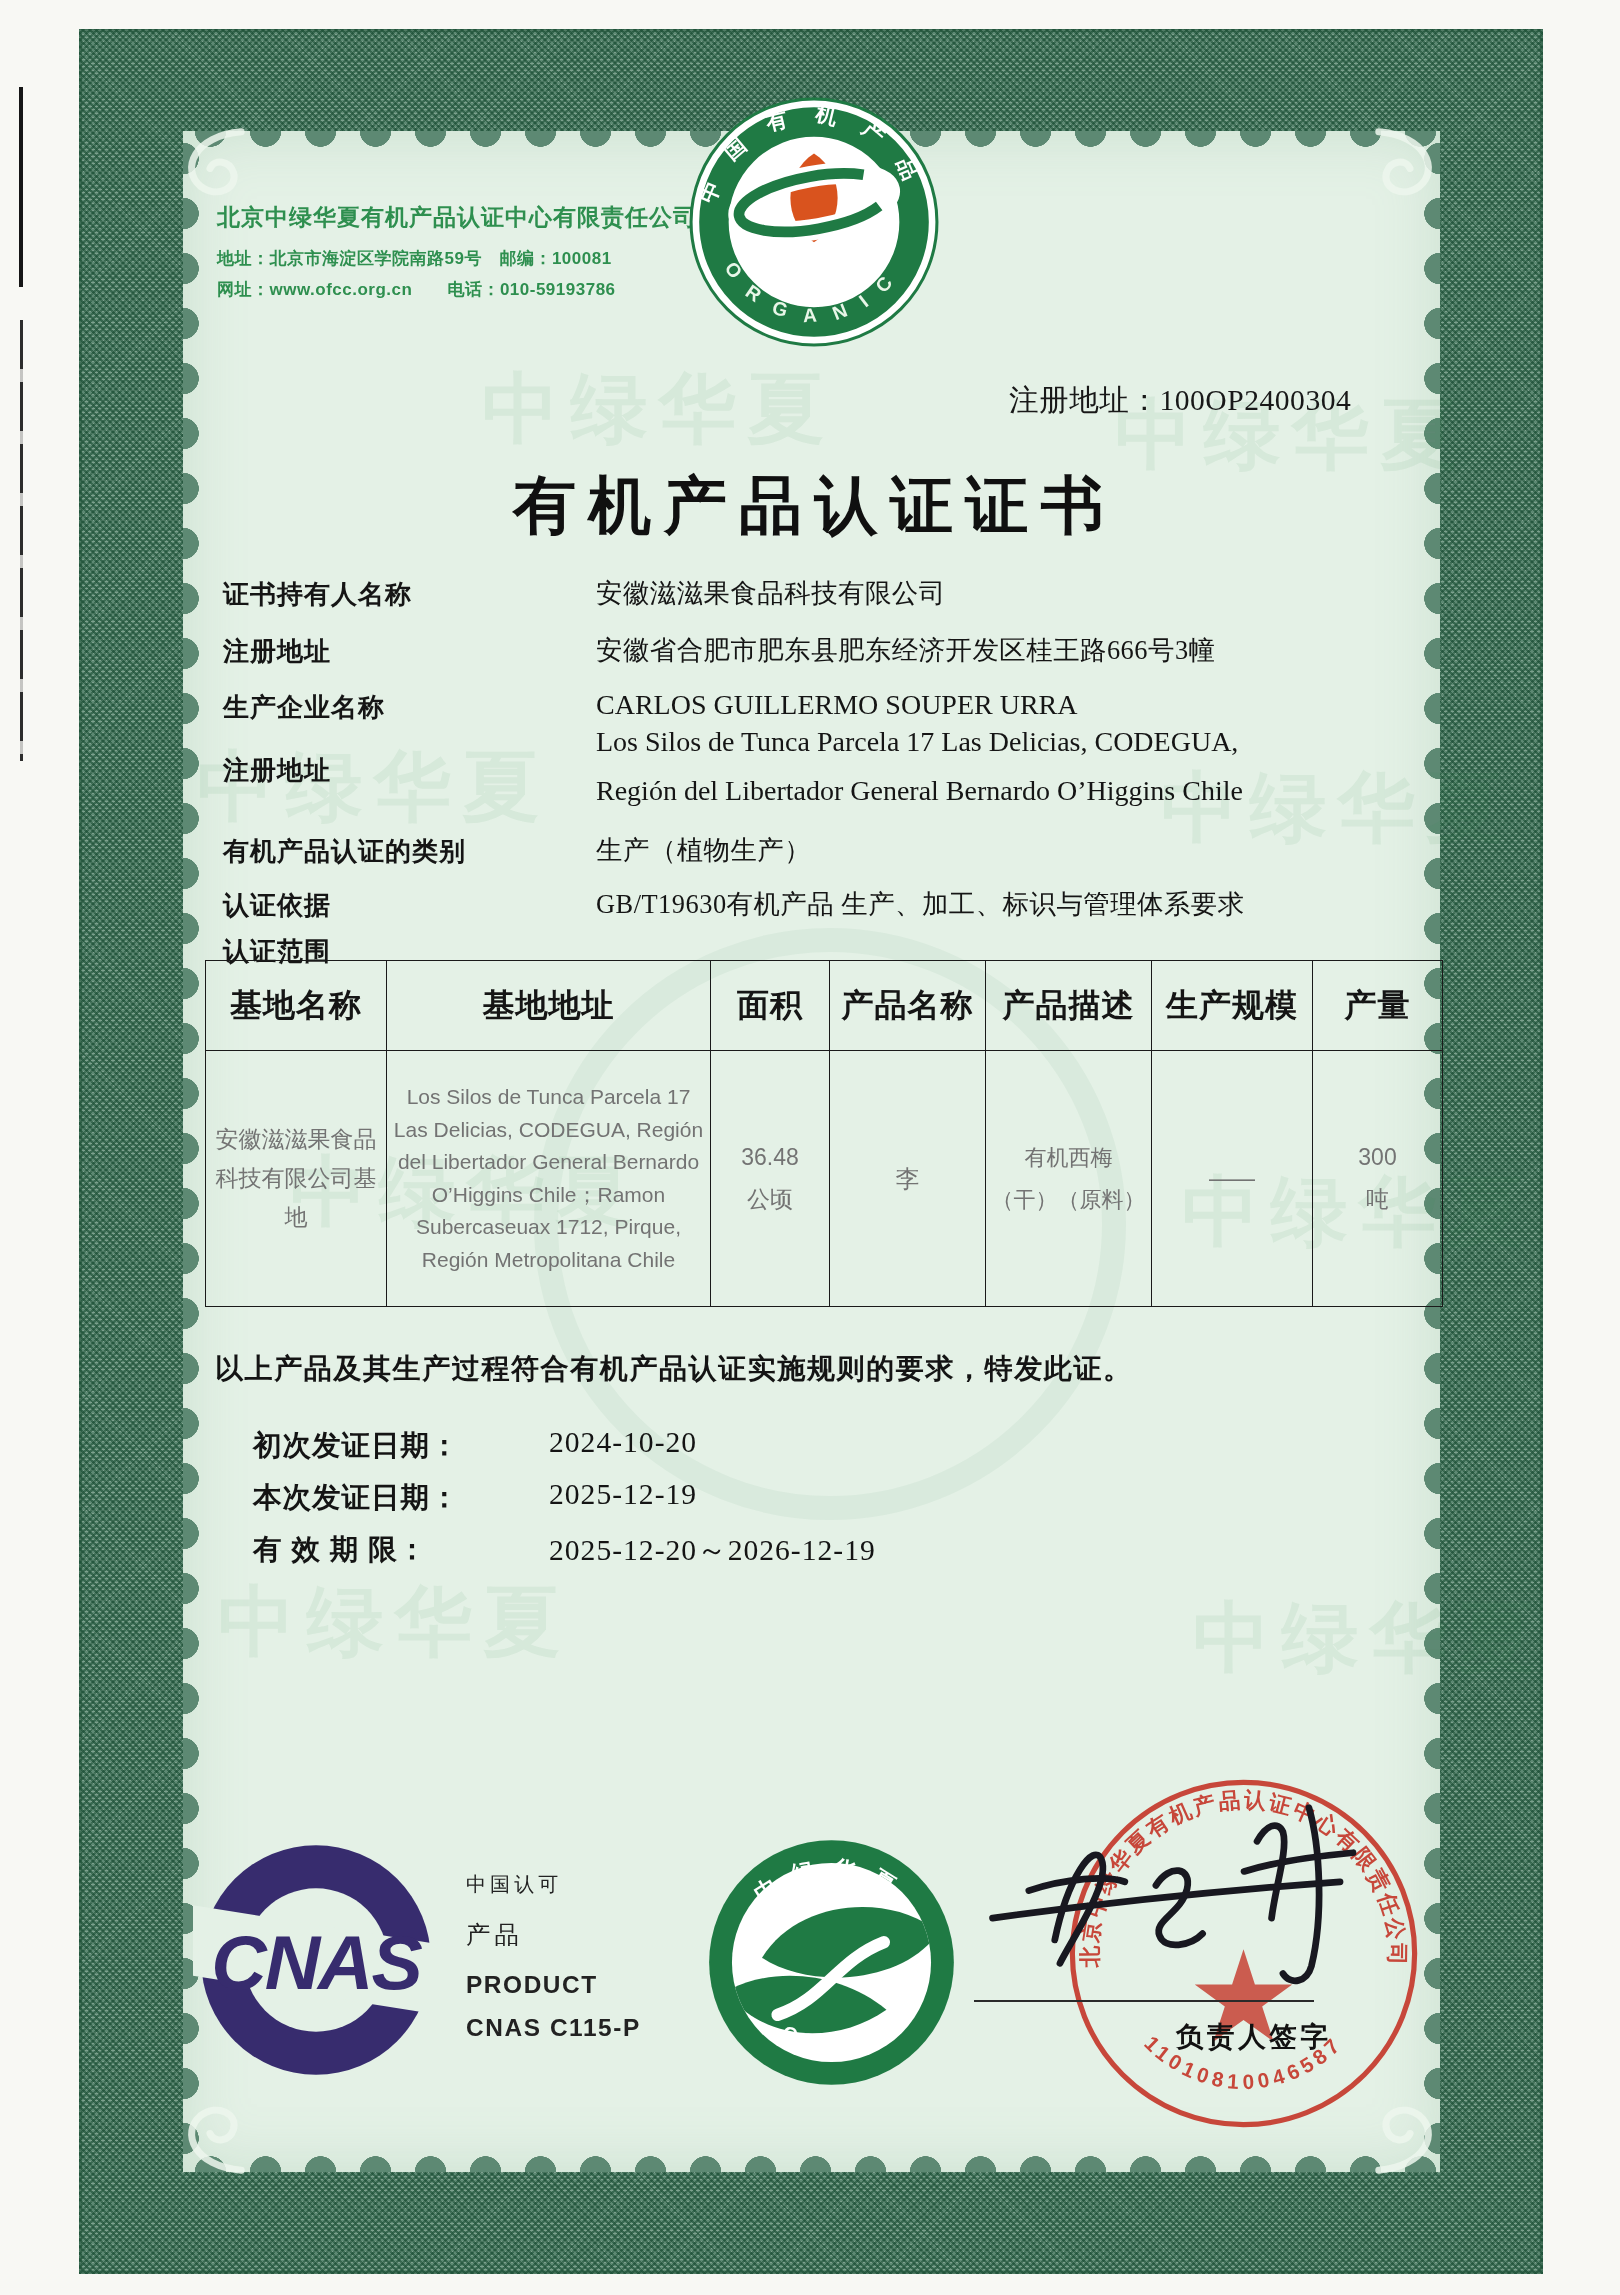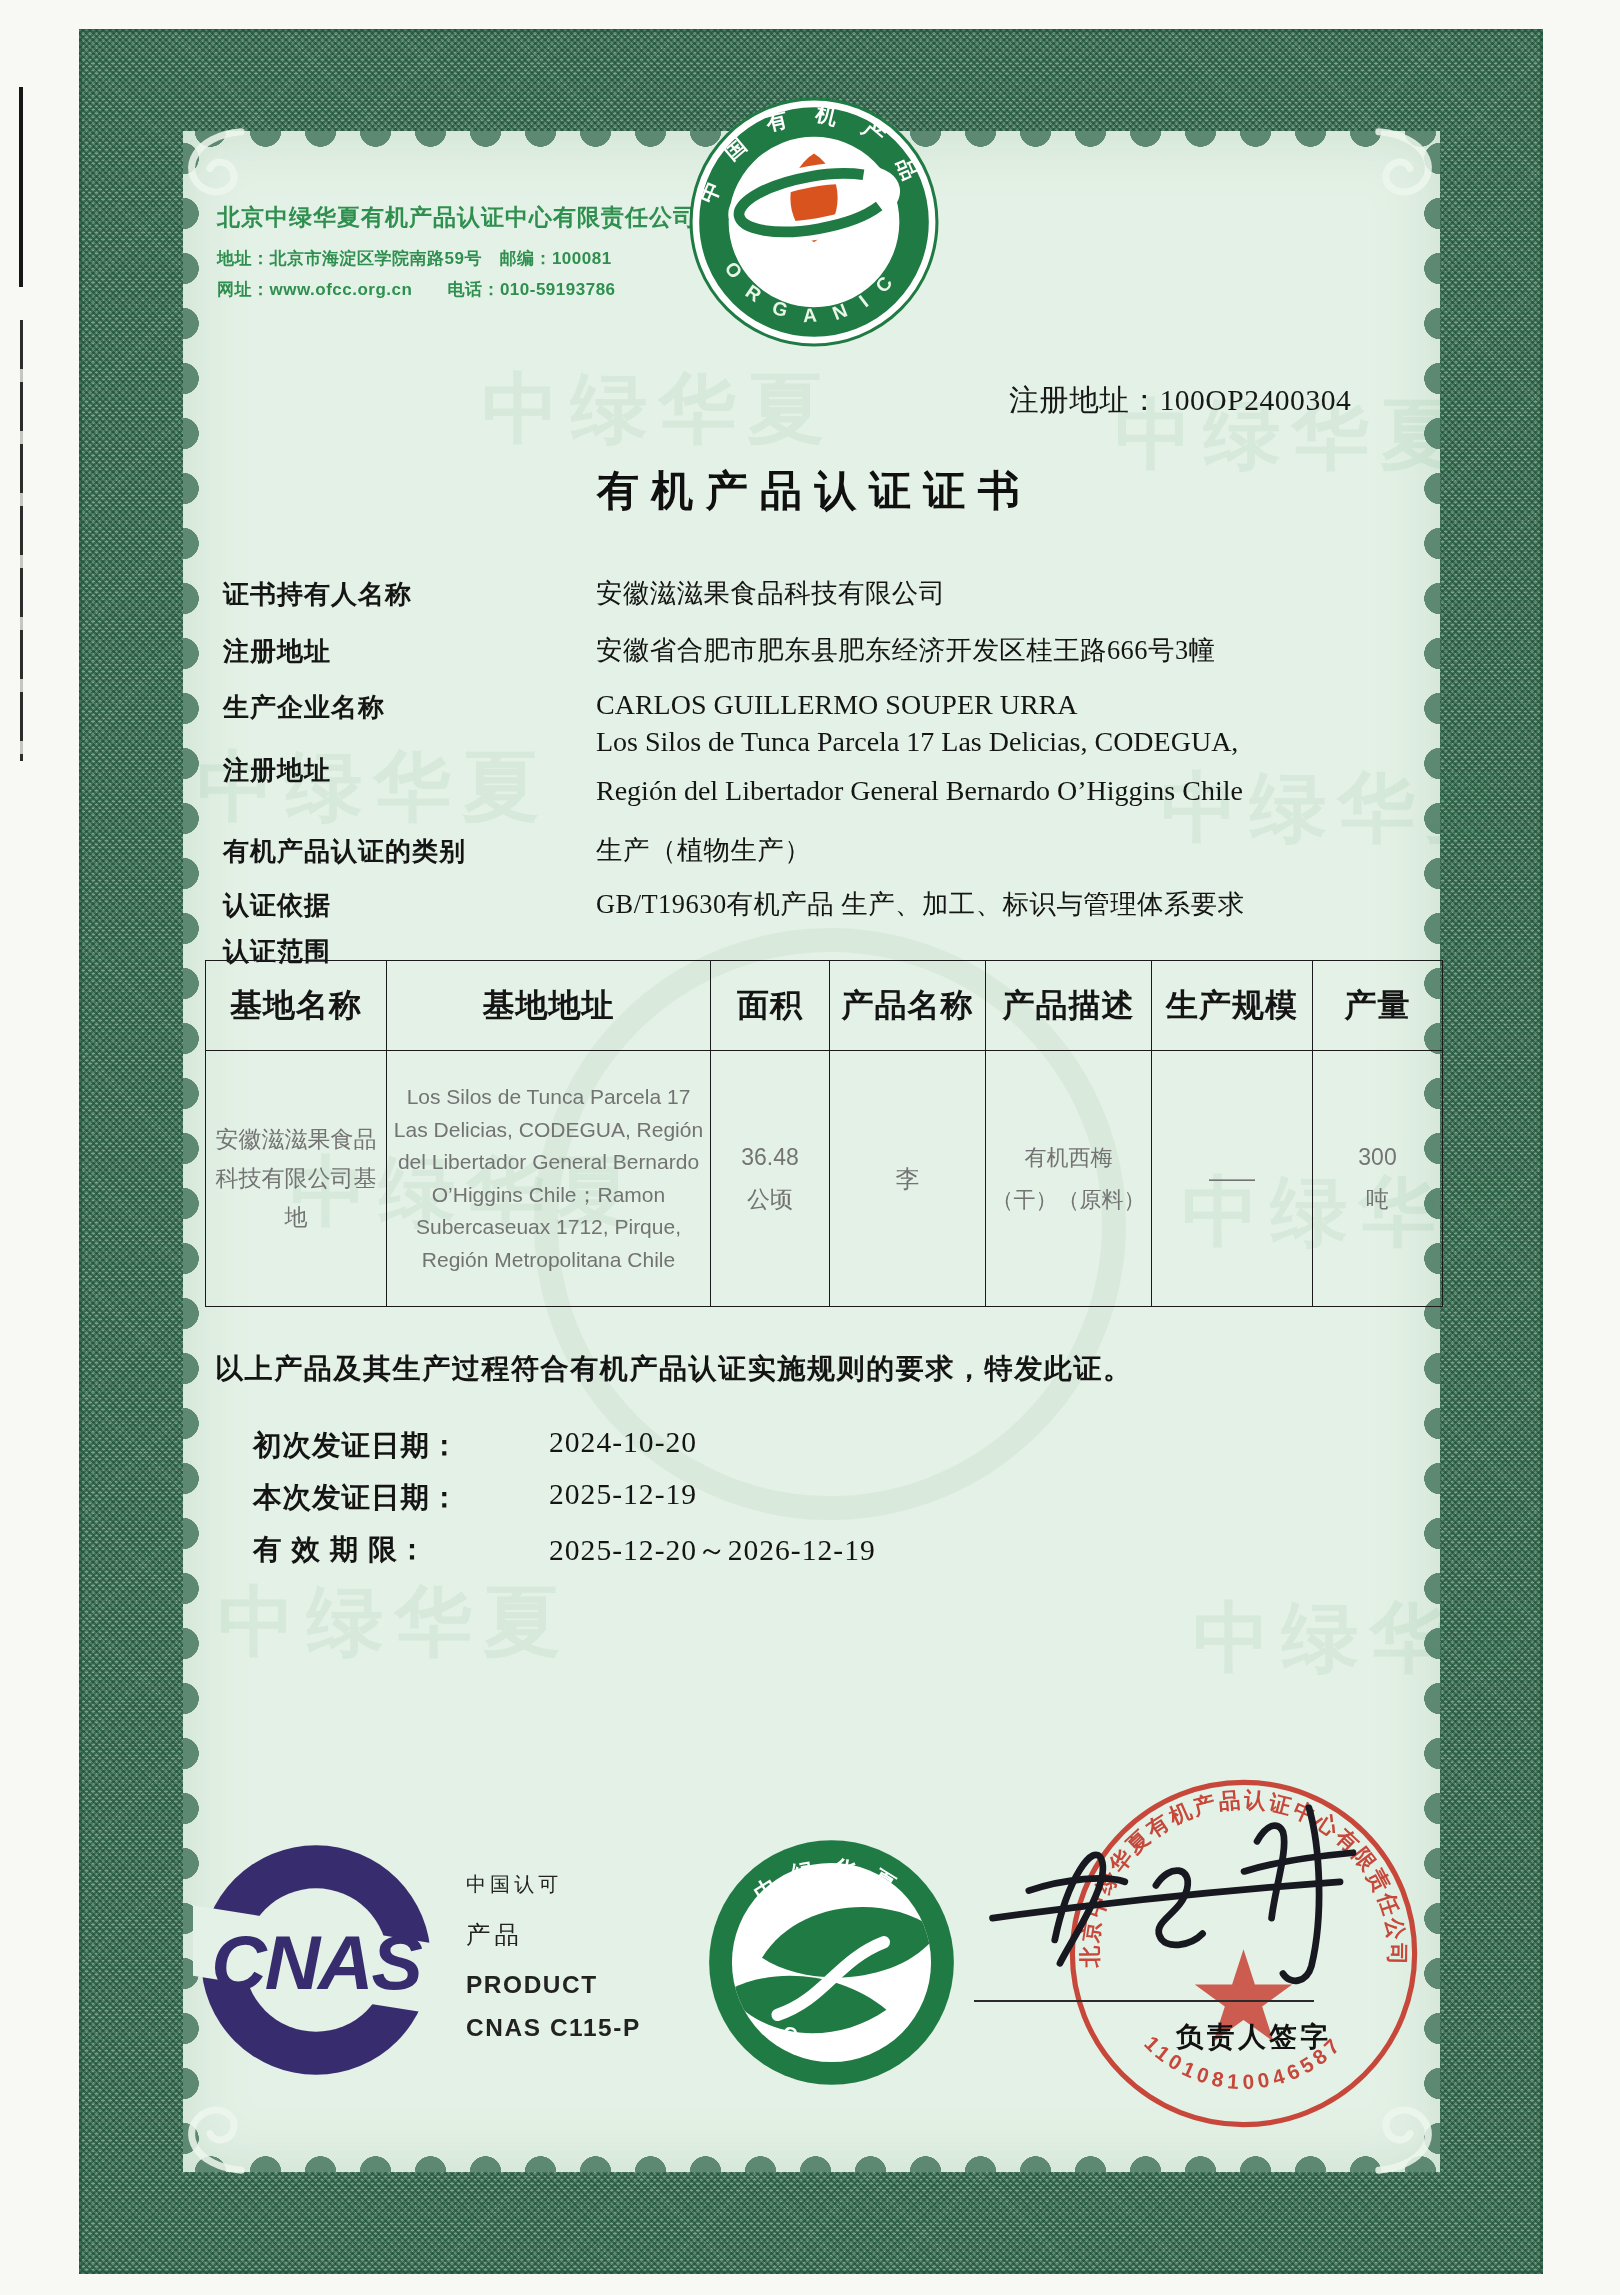--- a/index.html
+++ b/index.html
@@ -53,21 +53,21 @@
   .wm-ring{width:544px;height:544px;border:24px solid rgba(46,143,79,.06);border-radius:50%;}
 
   
   .issuer{left:217px;top:202px;width:596px;}
   .issuer-name{font-size:23px;font-weight:bold;color:#2e8f4f;letter-spacing:1px;margin-bottom:13.5px;}
   .issuer-line{font-size:17px;font-weight:bold;color:#2e8f4f;letter-spacing:0.5px;margin-bottom:8.3px;}
 
   
   .cert-no{left:1009px;top:380px;font-family:"Liberation Serif",serif;font-size:29.6px;color:#181818;letter-spacing:0.5px;}
   .title{left:187px;width:1255px;top:463px;text-align:center;
-    font-size:42px;font-weight:bold;letter-spacing:12.4px;color:#101010;}
+    font-size:63px;font-weight:bold;letter-spacing:12.4px;color:#101010;}
 
   
   .flabel{left:223px;font-size:26px;font-weight:600;color:#151515;letter-spacing:1px;white-space:nowrap;}
   .fvalue{left:596px;width:850px;font-size:26.4px;color:#151515;font-family:"Liberation Serif",serif;white-space:nowrap;}
   .fvalue.cjk{letter-spacing:0.5px;}
   .fvalue.latin{font-size:28px;}
 
   
   table.scope{left:205px;top:960px;position:absolute;border-collapse:collapse;table-layout:fixed;
     width:1237px;background:transparent;}

